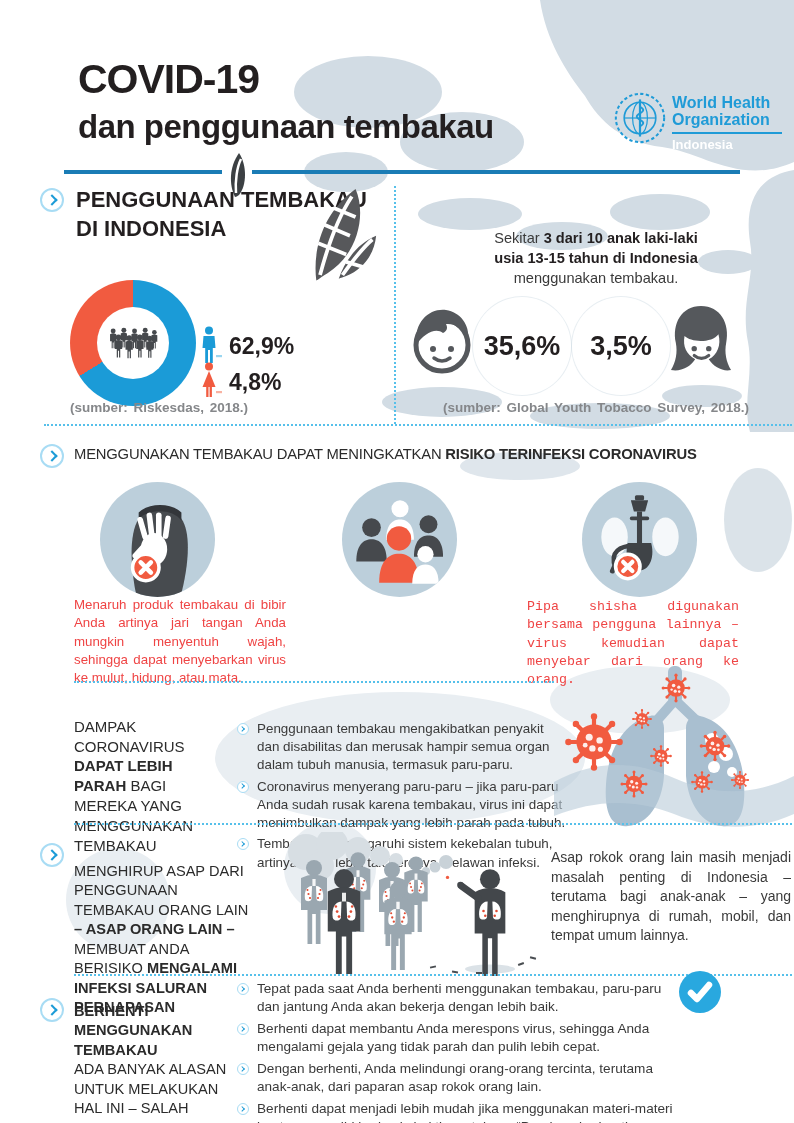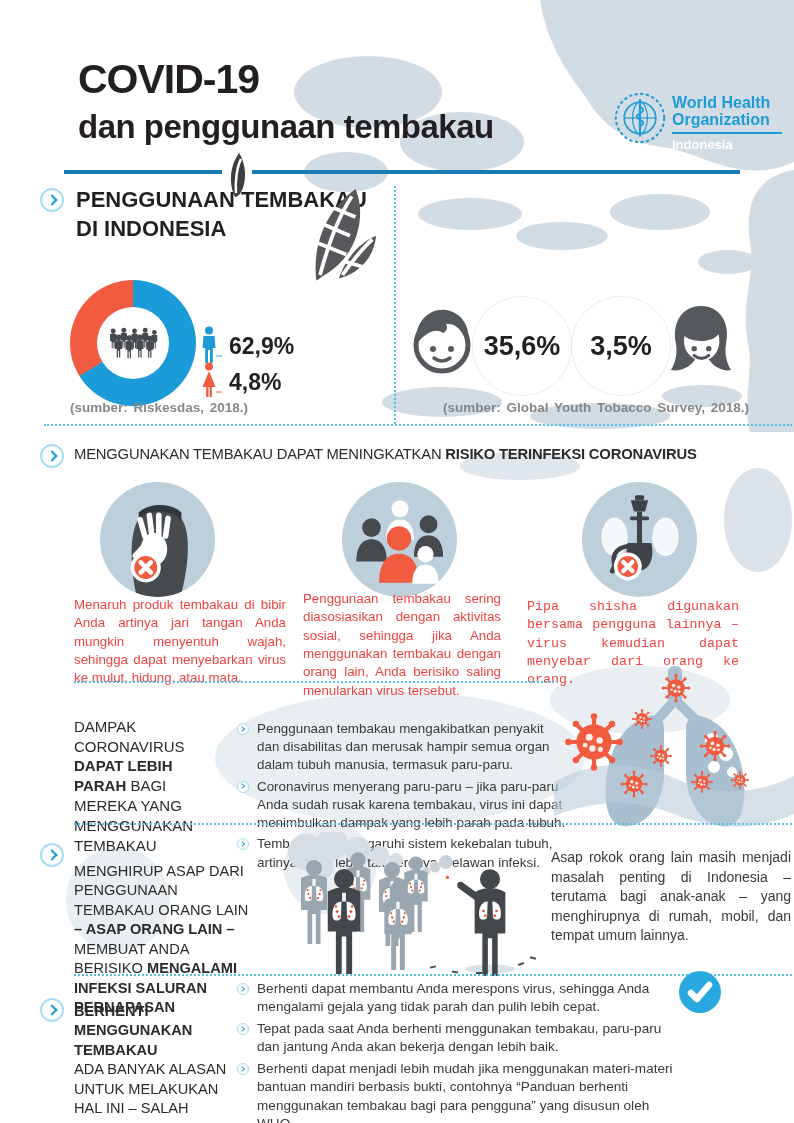--- a/index.html
+++ b/index.html
@@ -191,20 +191,25 @@
       <line x1="28" y1="66" x2="58" y2="78"></line>
       <line x1="34" y1="46" x2="62" y2="58"></line>
       <line x1="44" y1="28" x2="68" y2="38"></line>
       <path d="M54,100 C64,86 74,72 86,62"></path>
       <line x1="58" y1="86" x2="78" y2="92"></line>
     </g>
   </svg>
 
   <div class="abs dot-v sep-v"></div>
 
+  <div class="abs youth-text">
+    <span>Sekitar </span><b>3 dari 10 anak laki-laki</b><br>
+    <b>usia 13-15 tahun di Indonesia</b><br>
+    <span>menggunakan tembakau.</span>
+  </div>
 
   <svg class="abs boy" width="64" height="74" viewBox="0 0 64 74">
     <circle cx="32" cy="42" r="26" fill="#fff" stroke="#55585c" stroke-width="5"></circle>
     <path d="M6,42 C4,18 20,5 36,7 C50,9 60,22 58,36 C52,26 45,20 36,21 C38,25 37,28 33,30 C26,24 14,30 6,42 Z" fill="#55585c"></path>
     <circle cx="23" cy="46" r="3" fill="#55585c"></circle>
     <circle cx="41" cy="46" r="3" fill="#55585c"></circle>
     <path d="M24,55 Q32,61 40,55" stroke="#55585c" stroke-width="3.5" fill="none" stroke-linecap="round"></path>
   </svg>
   <div class="abs pct-circle c356">
     <span>35,6%</span>
@@ -299,21 +304,20 @@
         <circle cx="45" cy="83" r="12" fill="#f15b40" stroke="#fff" stroke-width="3.5"></circle>
         <g stroke="#fff" stroke-width="4.2" stroke-linecap="round">
           <line x1="40.5" y1="78.5" x2="49.5" y2="87.5"></line>
             <line x1="49.5" y1="78.5" x2="40.5" y2="87.5"></line>
         </g>
       </g>
     </svg>
   </div>
 
   <div class="abs card-text ct1">Menaruh produk tembakau di bibir Anda artinya jari tangan Anda mungkin menyentuh wajah, sehingga dapat menyebarkan virus ke mulut, hidung, atau mata.</div>
-  <div class="abs card-text ct2">Penggunaan tembakau sering diasosiasikan dengan aktivitas sosial, sehingga jika Anda menggunakan tembakau dengan orang lain, Anda berisiko saling menularkan virus tersebut.</div>
   <div class="abs card-text ct3">Pipa shisha digunakan bersama pengguna lainnya – virus kemudian dapat menyebar dari orang ke orang.</div>
 
   <div class="abs dot-h dotB"></div>
 
   <div class="abs s3-head">
     <span>DAMPAK
 CORONAVIRUS
 </span><b>DAPAT LEBIH
 PARAH</b><span> BAGI
 MEREKA YANG
@@ -481,25 +485,29 @@
 TEMBAKAU</b><span>
 ADA BANYAK ALASAN
 UNTUK MELAKUKAN
 HAL INI – SALAH
 SATUNYA ADALAH
 CORONAVIRUS</span>
   </div>
   <div class="abs bullets b-s5">
     <div class="bullet-item">
       <span class="mini"></span>
+      <span>Tepat pada saat Anda berhenti menggunakan tembakau, paru-paru dan jantung Anda akan bekerja dengan lebih baik.</span>
+    </div>
+    <div class="bullet-item">
+      <span class="mini"></span>
       <span>Berhenti dapat membantu Anda merespons virus, sehingga Anda mengalami gejala yang tidak parah dan pulih lebih cepat.</span>
     </div>
     <div class="bullet-item">
       <span class="mini"></span>
-      <span>Tepat pada saat Anda berhenti menggunakan tembakau, paru-paru dan jantung Anda akan bekerja dengan lebih baik.</span>
+      <span>Dengan berhenti, Anda melindungi orang-orang tercinta, terutama anak-anak, dari paparan asap rokok orang lain.</span>
     </div>
     <div class="bullet-item">
       <span class="mini"></span>
       <span>Berhenti dapat menjadi lebih mudah jika menggunakan materi-materi bantuan mandiri berbasis bukti, contohnya “Panduan berhenti menggunakan tembakau bagi para pengguna” yang disusun oleh WHO.</span>
     </div>
   </div>
 
   <svg class="abs check" width="44" height="44" viewBox="0 0 44 44">
     <circle cx="22" cy="22" r="21" fill="#29a8df"></circle>
     <path d="M13,23 L19,29 L31,15" stroke="#fff" stroke-width="6.5" fill="none" stroke-linecap="round" stroke-linejoin="round"></path>

